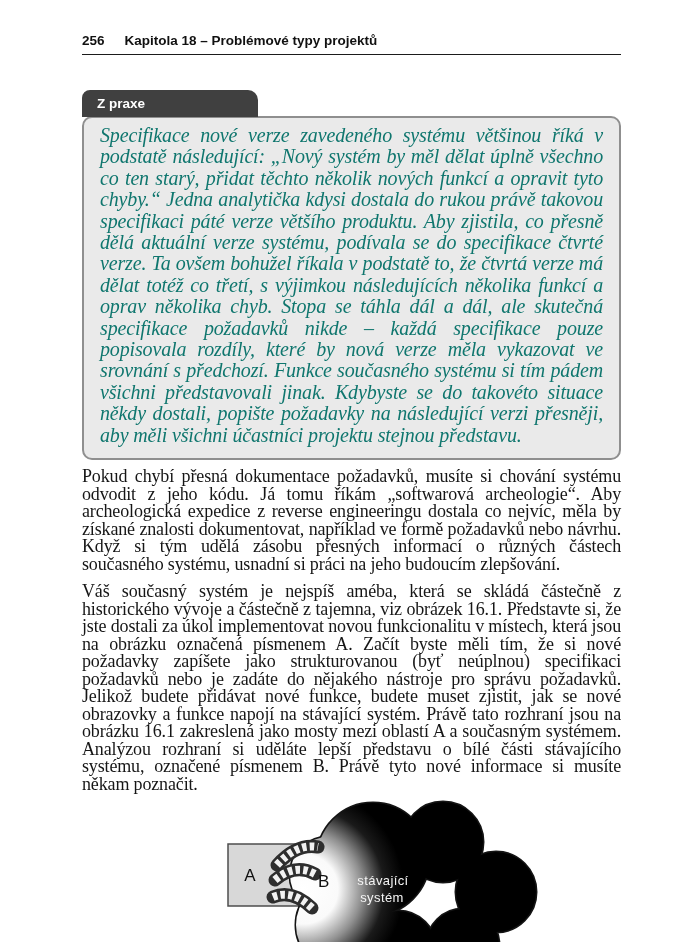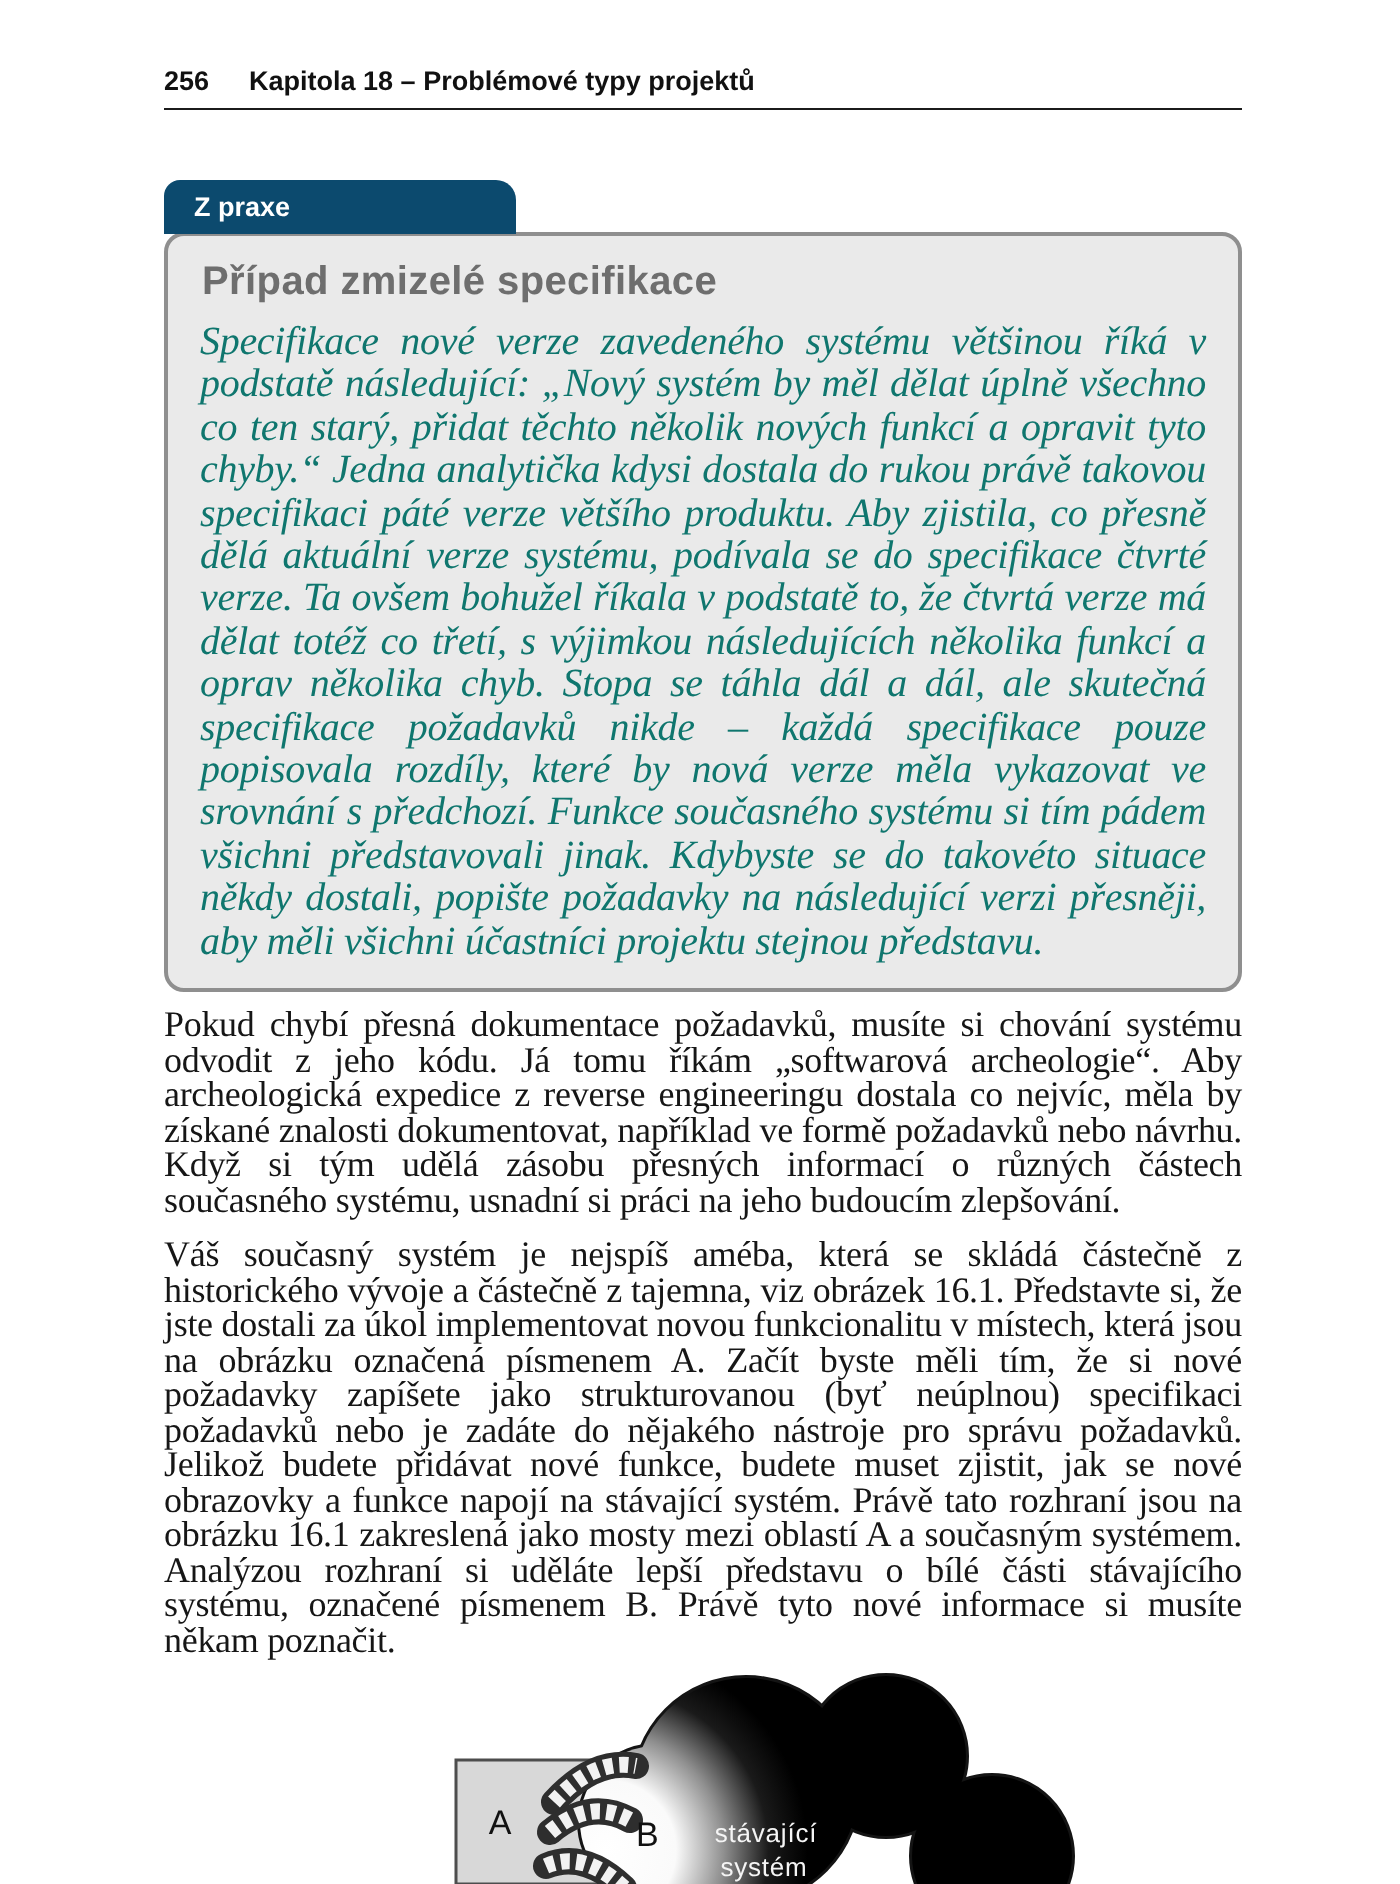--- a/index.html
+++ b/index.html
@@ -16,21 +16,21 @@
   .page-header{
     display:flex;align-items:center;gap:20px;
     font-family:"Liberation Sans", sans-serif;
     font-weight:700;font-size:13.5px;color:#111;
     border-bottom:1.6px solid #1b1b1b;
     padding-bottom:6px;
   }
   .tab{
     margin-top:35px;
     width:176px;height:27px;
-    background:#0c4a6e;
+    background:#404040;
     border-radius:8px 10px 0 0;
     color:#fff;
     font-family:"Liberation Sans", sans-serif;
     font-weight:700;font-size:13.5px;line-height:28px;
     padding-left:15px;box-sizing:border-box;
     position:relative;z-index:2;
   }
   .practice-box{
     background:#eaeaea;
     border:2px solid #8f8f8f;
@@ -83,21 +83,20 @@
   <header class="page-header">
     <span>256</span>
     <span>Kapitola 18 – Problémové typy projektů</span>
   </header>
 
   <section>
     <div class="tab">
       <span>Z praxe</span>
     </div>
     <div class="practice-box">
-      <h2 class="practice-box-title">Případ zmizelé specifikace</h2>
       <p class="practice-box-body">Specifikace nové verze zavedeného systému většinou říká v podstatě následující: „Nový systém by měl dělat úplně všechno co ten starý, přidat těchto několik nových funkcí a opravit tyto chyby.“ Jedna analytička kdysi dostala do rukou právě takovou specifikaci páté verze většího produktu. Aby zjistila, co přesně dělá aktuální verze systému, podívala se do specifikace čtvrté verze. Ta ovšem bohužel říkala v podstatě to, že čtvrtá verze má dělat totéž co třetí, s výjimkou následujících několika funkcí a oprav několika chyb. Stopa se táhla dál a dál, ale skutečná specifikace požadavků nikde – každá specifikace pouze popisovala rozdíly, které by nová verze měla vykazovat ve srovnání s předchozí. Funkce současného systému si tím pádem všichni představovali jinak. Kdybyste se do takovéto situace někdy dostali, popište požadavky na následující verzi přesněji, aby měli všichni účastníci projektu stejnou představu.</p>
     </div>
   </section>
 
 
   <p class="body-para">Pokud chybí přesná dokumentace požadavků, musíte si chování systému odvodit z jeho kódu. Já tomu říkám „softwarová archeologie“. Aby archeologická expedice z reverse engineeringu dostala co nejvíc, měla by získané znalosti dokumentovat, například ve formě požadavků nebo návrhu. Když si tým udělá zásobu přesných informací o různých částech současného systému, usnadní si práci na jeho budoucím zlepšování.</p>
   <p class="body-para">Váš současný systém je nejspíš améba, která se skládá částečně z historického vývoje a částečně z tajemna, viz obrázek 16.1. Představte si, že jste dostali za úkol implementovat novou funkcionalitu v místech, která jsou na obrázku označená písmenem A. Začít byste měli tím, že si nové požadavky zapíšete jako strukturovanou (byť neúplnou) specifikaci požadavků nebo je zadáte do nějakého nástroje pro správu požadavků. Jelikož budete přidávat nové funkce, budete muset zjistit, jak se nové obrazovky a funkce napojí na stávající systém. Právě tato rozhraní jsou na obrázku 16.1 zakreslená jako mosty mezi oblastí A a současným systémem. Analýzou rozhraní si uděláte lepší představu o bílé části stávajícího systému, označené písmenem B. Právě tyto nové informace si musíte někam poznačit.</p>
 
   <figure class="fig">
     <svg width="372" height="196" viewBox="0 0 372 196" aria-hidden="true">

